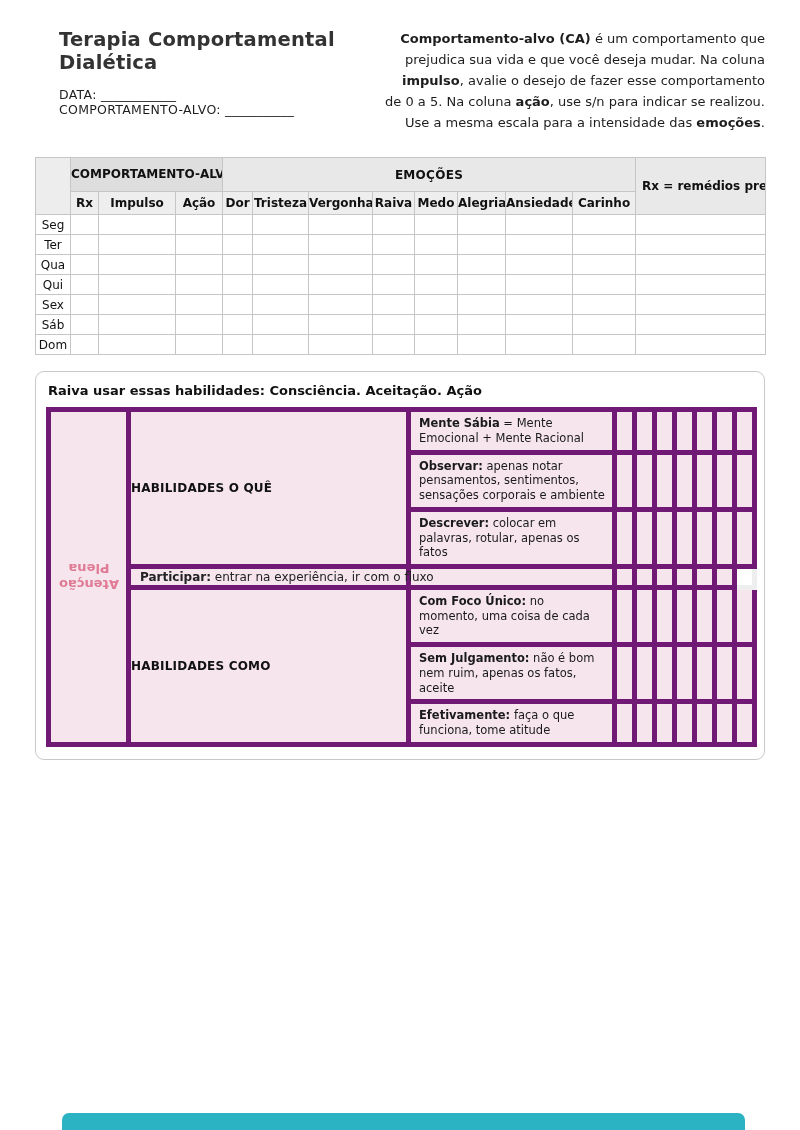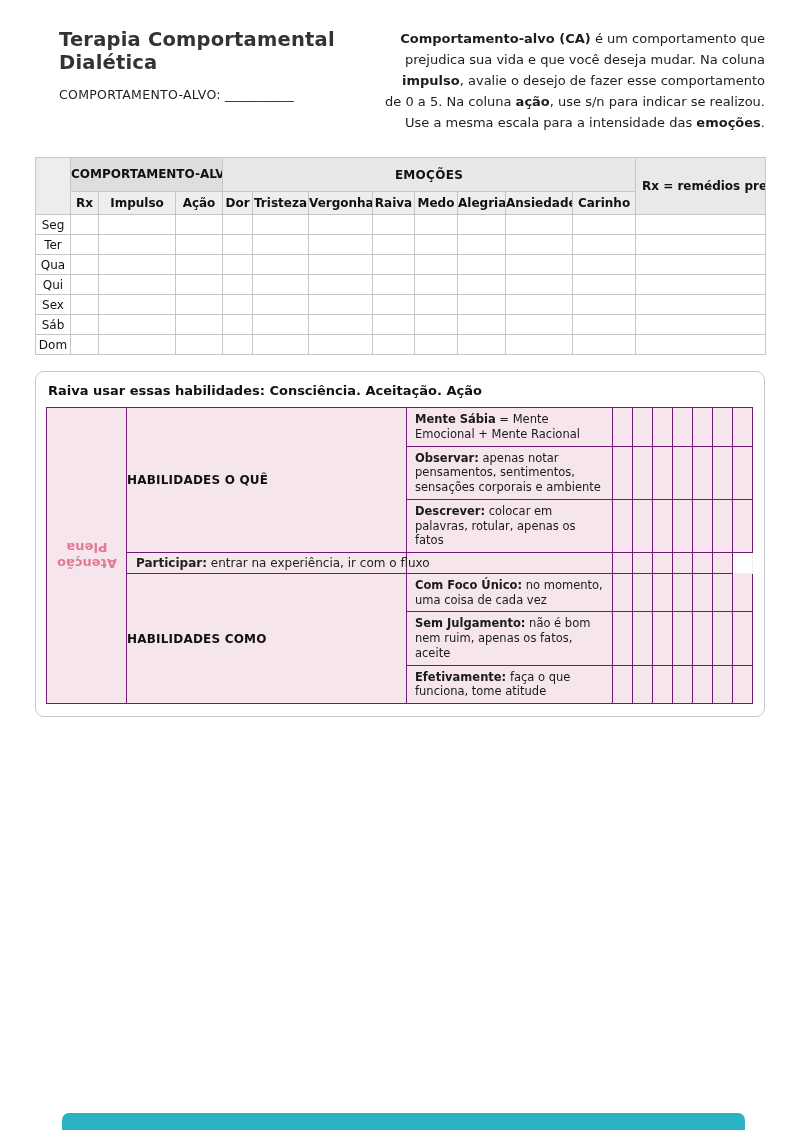--- a/index.html
+++ b/index.html
@@ -61,21 +61,21 @@
   }
   .skills-box h2 { font-size: 13px; font-weight: bold; color: #111; margin: 2px 0 9px 2px; }
 
   table.skills {
     border-collapse: collapse;
     table-layout: fixed;
     width: 706px;
   }
   table.skills td {
     background: #f6e5ed;
-    border: 1px solid #701a75;
+    border: 5px solid #701a75;
     vertical-align: middle;
   }
   td.rot-cell { width: 80px; text-align: center; }
   .rot {
     transform: rotate(180deg);
     width: 62px; margin: 0 auto;
     font-weight: bold; font-size: 13px; line-height: 1.2;
     color: #df7b94; text-align: center;
   }
   td.cat {
@@ -105,20 +105,21 @@
   }
 </style>
 </head>
 <body>
 
 <div class="page">
 
   <div class="top">
     <div class="top-left">
       <h1 class="title">Terapia Comportamental Dialética</h1>
+      <div class="fill-line"><span>DATA:</span> <span class="blank">____________</span></div>
       <div class="fill-line"><span>COMPORTAMENTO-ALVO:</span> <span class="blank">___________</span></div>
     </div>
     <p class="intro"><b>Comportamento-alvo (CA)</b><span> é um comportamento que prejudica sua vida e que você deseja mudar. Na coluna </span><b>impulso</b><span>, avalie o desejo de fazer esse comportamento de 0 a 5. Na coluna </span><b>ação</b><span>, use s/n para indicar se realizou. Use a mesma escala para a intensidade das </span><b>emoções</b><span>.</span></p>
   </div>
 
   <table class="week">
     <colgroup>
       <col style="width:35px">
         <col style="width:28px">
         <col style="width:77px">

